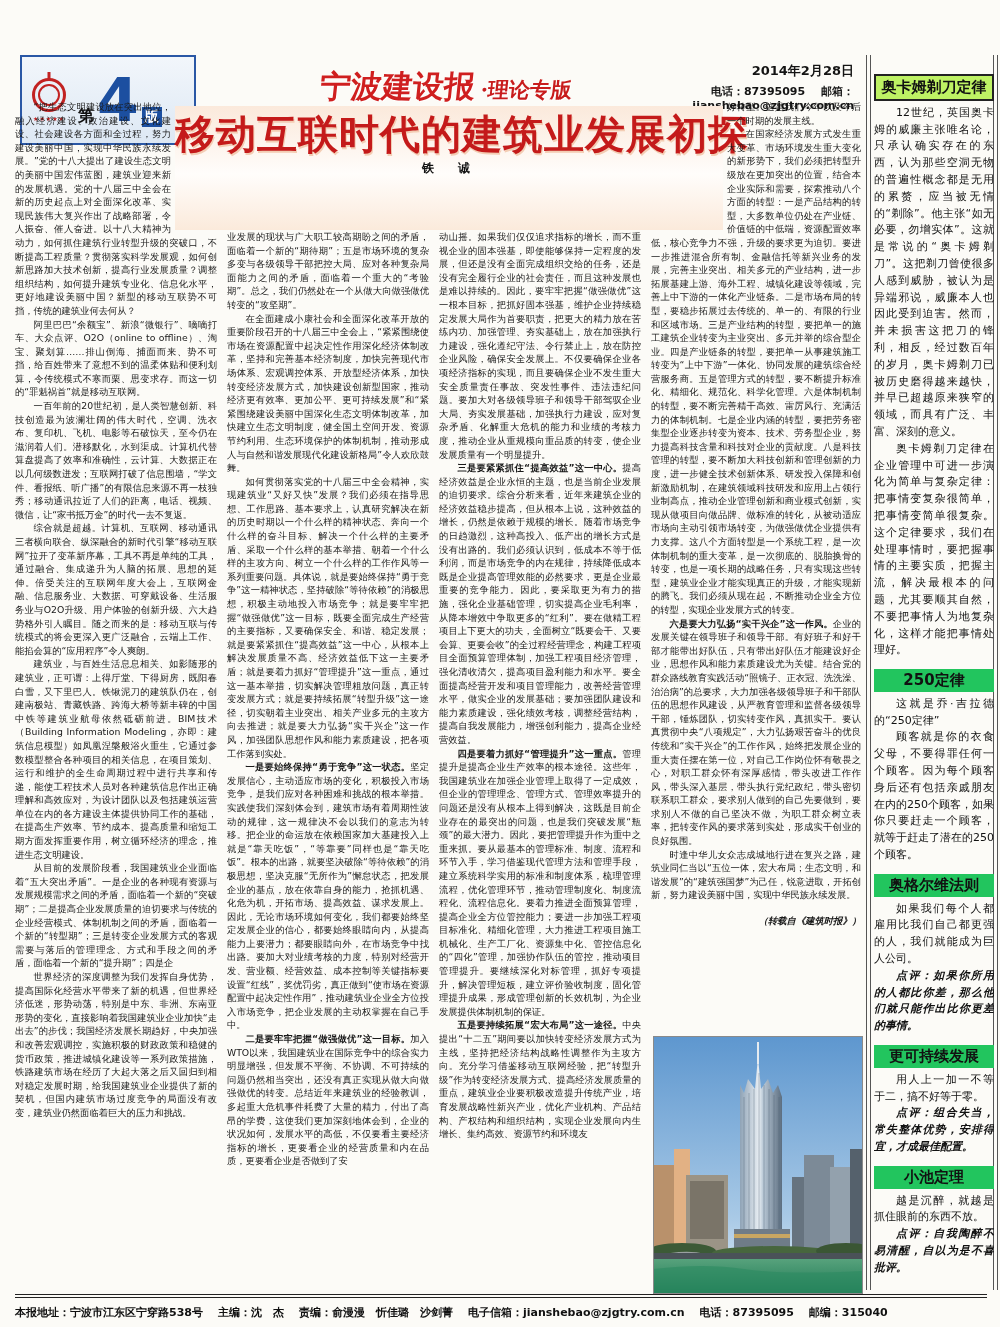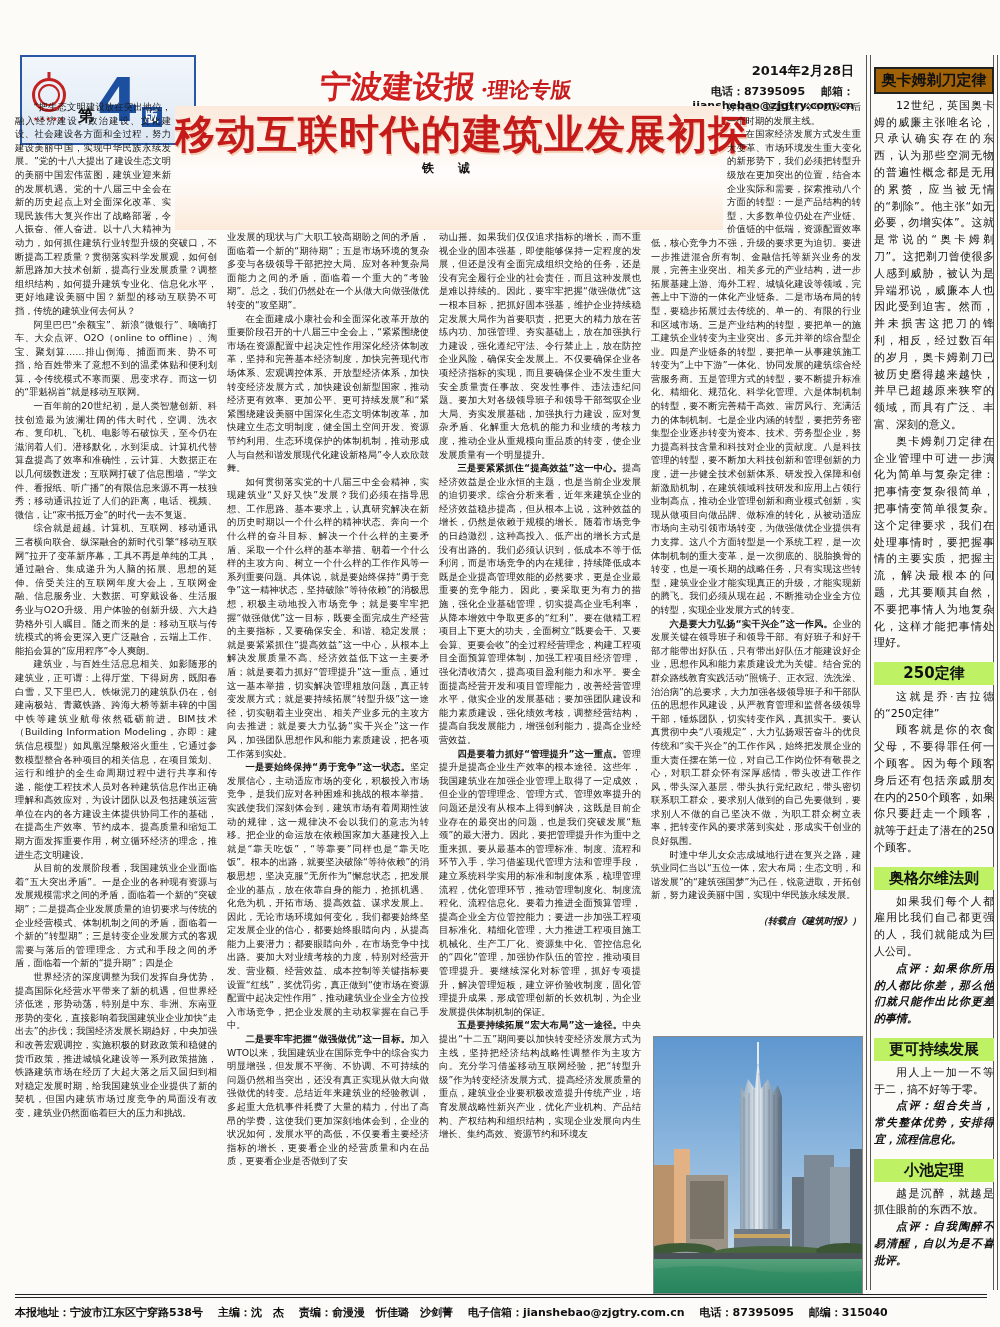--- a/index.html
+++ b/index.html
@@ -49,22 +49,22 @@
   .para.indent{text-indent:2em;}
   .para.cont{text-indent:0;}
   .para.credit{text-align:right;font-weight:bold;font-style:italic;text-indent:0;margin-top:12px;}
   .lead{font-weight:bold;}
   .photo{position:absolute;left:638px;top:936px;width:208px;height:256px;border:1px solid #8a8a8a;
          box-sizing:content-box;overflow:hidden;}
   
   .sidebar{position:absolute;left:874px;top:58px;width:120px;height:1234px;overflow:hidden;
            font-size:11px;line-height:16.8px;color:#111;}
   .sb-title{font-size:15px;font-weight:bold;text-align:center;margin:10px 0 4px;padding:3px 0;color:#111;}
-  .sb-title.boxed{border:2px solid #222;background:#a16207;margin-top:9px;}
-  .sb-title.bar{background:#bef264;}
+  .sb-title.boxed{border:2px solid #222;background:#bef264;margin-top:16px;}
+  .sb-title.bar{background:#22c55e;}
   .sb-para{margin:0;text-align:justify;text-indent:2em;}
   .sb-para.comment{font-style:italic;font-weight:bold;}
   
   .footer{position:absolute;left:15px;top:1294px;width:972px;border-top:4px double #222;
           padding-top:7px;display:flex;gap:15px;font-size:11px;font-weight:bold;color:#111;white-space:nowrap;}
 </style>
 </head>
 <body>
 
 <div class="page">
@@ -222,21 +222,21 @@
         <p class="sb-para indent">如果我们每个人都雇用比我们自己都更强的人，我们就能成为巨人公司。</p>
           <p class="sb-para comment">点评：如果你所用的人都比你差，那么他们就只能作出比你更差的事情。</p>
         </div>
       </section>
 
       <section class="sb-section">
         <h3 class="sb-title bar">更可持续发展</h3>
         <div class="sb-body">
 
         <p class="sb-para indent">用人上一加一不等于二，搞不好等于零。</p>
-          <p class="sb-para comment">点评：组合失当，常失整体优势，安排得宜，流程信息化。</p>
+          <p class="sb-para comment">点评：组合失当，常失整体优势，安排得宜，才成最佳配置。</p>
         </div>
       </section>
 
       <section class="sb-section">
         <h3 class="sb-title bar">小池定理</h3>
         <div class="sb-body">
 
         <p class="sb-para indent">越是沉醉，就越是抓住眼前的东西不放。</p>
           <p class="sb-para comment">点评：自我陶醉不易清醒，自以为是不喜批评。</p>
         </div>

